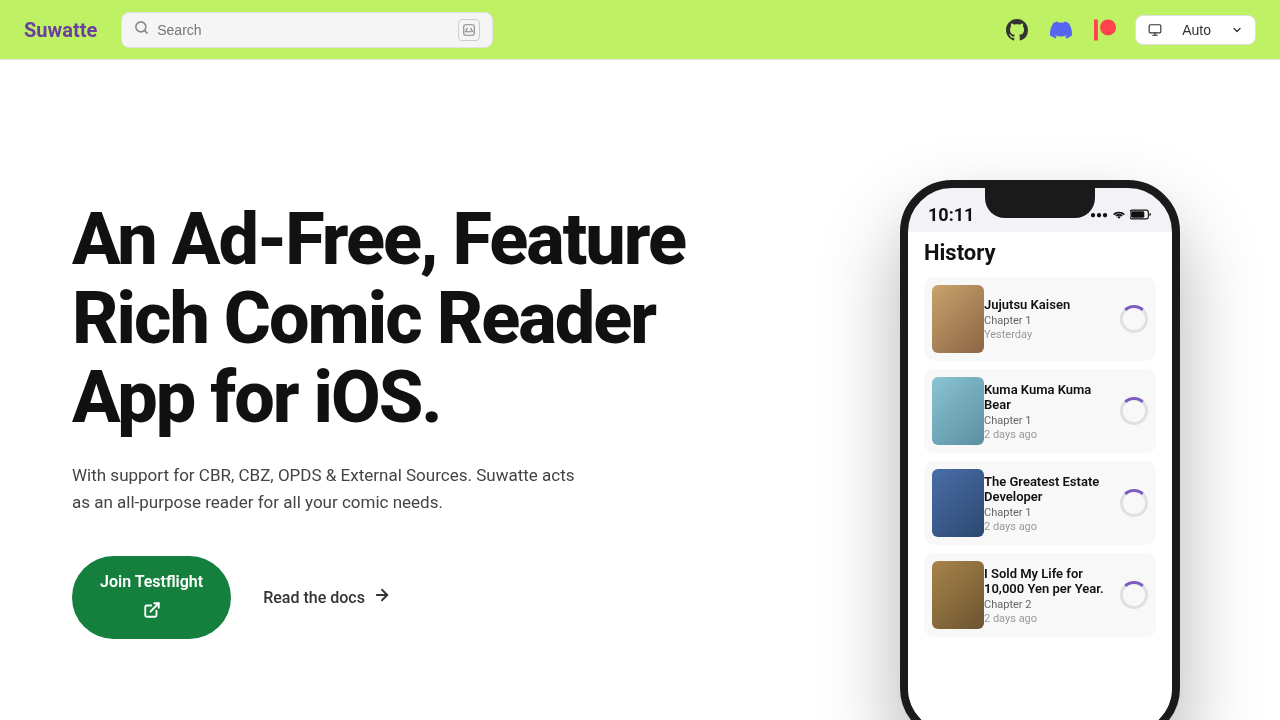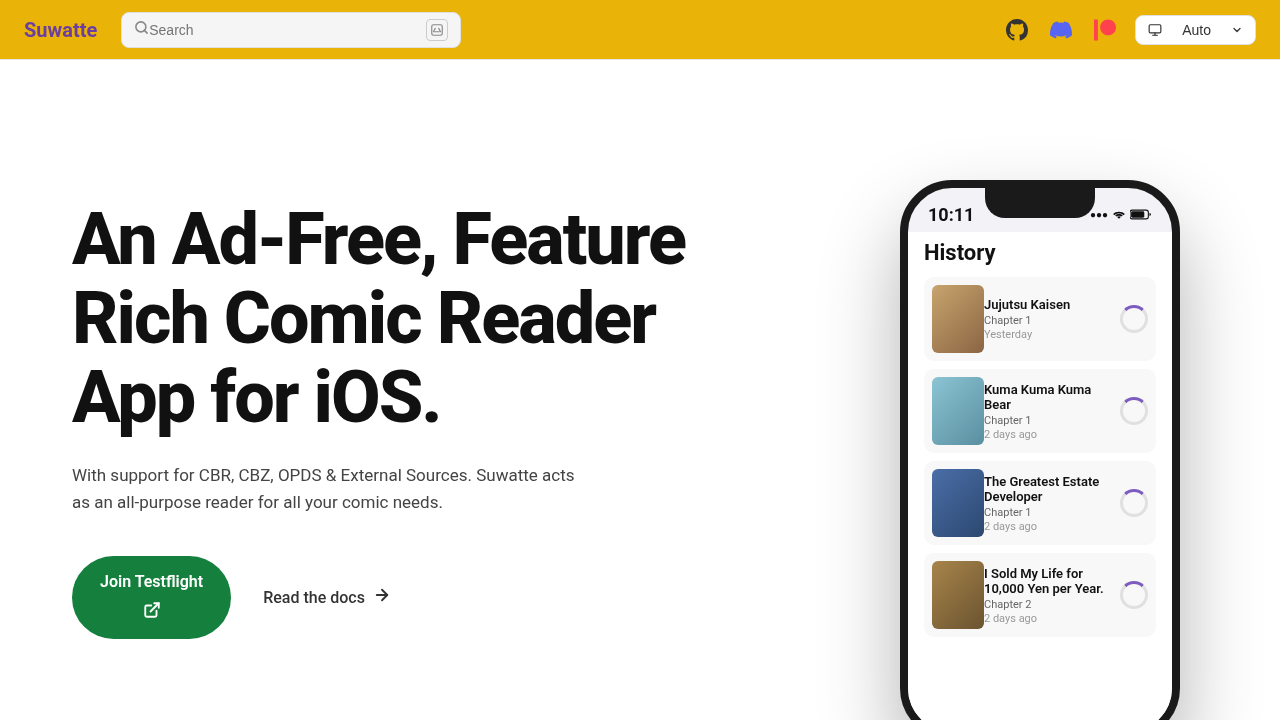--- a/index.html
+++ b/index.html
@@ -13,42 +13,42 @@
       overflow: hidden;
     }
 
     
     nav {
       display: flex;
       align-items: center;
       padding: 0 24px;
       height: 60px;
       border-bottom: 1px solid #e5e5e5;
-      background: #eab308;
+      background: #bef264;
       position: relative;
       z-index: 10;
     }
 
     .nav-logo {
       font-size: 20px;
       font-weight: 700;
       color: #6b3fa0;
       margin-right: 24px;
       text-decoration: none;
     }
 
     .search-bar {
       display: flex;
       align-items: center;
       background: #f5f5f5;
       border: 1px solid #e0e0e0;
       border-radius: 8px;
       padding: 6px 12px;
-      width: 340px;
-      gap: 0;
+      width: 372px;
+      gap: 8px;
     }
 
     .search-bar input {
       border: none;
       background: transparent;
       outline: none;
       font-size: 14px;
       color: #555;
       width: 100%;
     }

